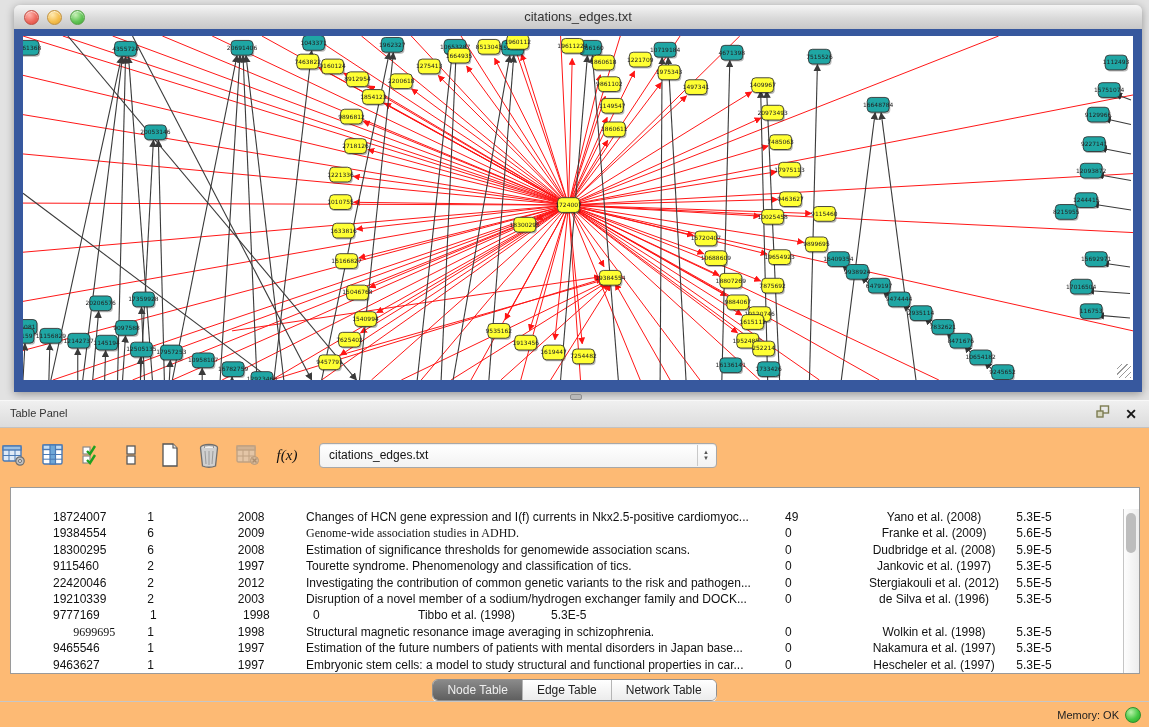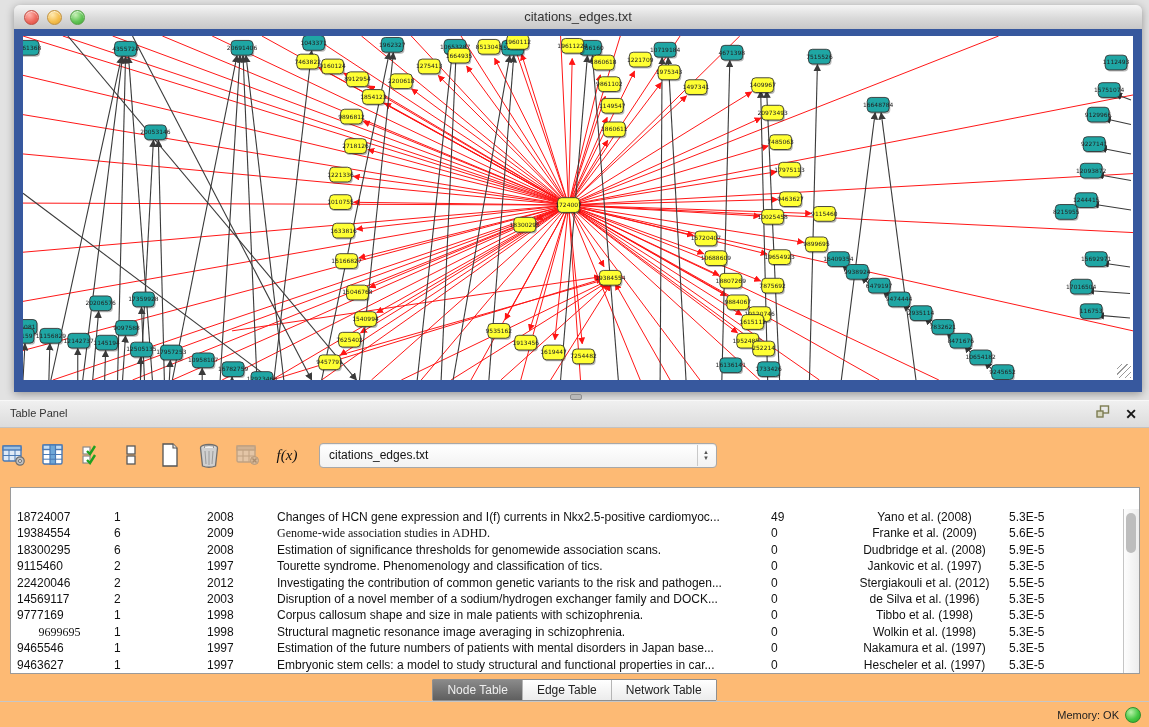--- a/index.html
+++ b/index.html
@@ -36,28 +36,28 @@
   .tb-icon{width:26px;height:26px;display:flex;align-items:center;justify-content:center;}
   .fx{font-family:"Liberation Serif",serif;font-style:italic;font-size:15px;color:#111;}
   .tbl-select{width:396px;height:23px;background:linear-gradient(#ffffff,#f2f2f2);border:1px solid #a8a8a8;border-radius:4px;display:flex;align-items:center;position:relative;box-shadow:inset 0 1px 1px rgba(0,0,0,.08);margin-left:6px;}
   .tbl-select .val{font-size:12px;color:#111;padding-left:9px;}
   .tbl-select .spin{position:absolute;right:2px;top:1px;bottom:1px;width:16px;border-left:1px solid #c9c9c9;display:flex;flex-direction:column;align-items:center;justify-content:center;color:#555;font-size:6px;line-height:6px;}
 
   .table-wrap{position:absolute;left:10px;top:86px;width:1130px;height:187px;background:#fff;border:1px solid #9a9a9a;box-sizing:border-box;}
   .thead{display:flex;height:21px;background:linear-gradient(#e3f0f9,#c7e0f0);border-bottom:1px solid #9db9ca;box-sizing:border-box;}
   .th{font-size:12px;color:#1c1c1c;text-align:center;line-height:20px;border-right:1px solid #9db9ca;box-sizing:border-box;overflow:hidden;white-space:nowrap;}
   .sort-glyph{font-size:9px;color:#123;margin-right:3px;}
-  .tbody{position:absolute;left:0;top:21px;right:15px;bottom:0;overflow:hidden;}
+  .tbody{position:absolute;left:0;top:21px;right:15px;bottom:0;overflow:hidden;padding-left:36px;}
   .tr{display:flex;height:16.4px;}
   .td{font-size:12px;color:#111;line-height:16.4px;white-space:nowrap;overflow:hidden;box-sizing:border-box;padding:0 6px;}
   .vscroll{position:absolute;right:0;top:21px;bottom:0;width:15px;background:linear-gradient(90deg,#fdfdfd,#ededed);border-left:1px solid #c5c5c5;}
   .vscroll .thumb{position:absolute;left:2px;top:4px;width:10px;height:40px;background:#bdbdbd;border-radius:6px;}
 
   .tabbar{position:absolute;left:0;top:278px;width:100%;display:flex;justify-content:center;}
-  .seg{display:flex;border:1px solid #8f8f8f;border-radius:1px;overflow:hidden;background:#fff;box-shadow:0 1px 0 rgba(255,255,255,.8);}
+  .seg{display:flex;border:1px solid #8f8f8f;border-radius:6px;overflow:hidden;background:#fff;box-shadow:0 1px 0 rgba(255,255,255,.8);}
   .seg .tab{font-size:12px;padding:3px 14px;color:#222;background:linear-gradient(#ffffff,#ececec);border-right:1px solid #b5b5b5;cursor:default;}
   .seg .tab:last-child{border-right:none;}
   .seg .tab.active{background:linear-gradient(#8a8a8a,#5f5f5f);color:#efefef;}
 
   .statusbar{position:absolute;left:0;bottom:0;width:100%;height:26px;border-top:1px solid #c6c6c6;}
   .mem{position:absolute;right:30px;top:7px;font-size:11px;color:#222;}
   .memdot{position:absolute;right:8px;top:5px;width:14px;height:14px;border-radius:50%;border:1px solid #2f8f2f;background:radial-gradient(circle at 35% 30%,#b9f0a9,#45c944 55%,#27a227);}
 </style>
 </head>
 <body>
@@ -877,33 +877,32 @@
           <div class="tr">
             <div class="td" style="width: 97px; text-align: left;">22420046</div>
             <div class="td" style="width: 93px; text-align: left;">2</div>
             <div class="td" style="width: 70px; text-align: left;">2012</div>
             <div class="td" style="width: 494px; text-align: left;">Investigating the contribution of common genetic variants to the risk and pathogen...</div>
             <div class="td" style="width: 81px; text-align: left;">0</div>
             <div class="td" style="width: 157px; text-align: center;">Stergiakouli et al. (2012)</div>
             <div class="td" style="width: 117px; text-align: left;">5.5E-5</div>
           </div>
           <div class="tr">
-            <div class="td" style="width: 97px; text-align: left;">14569117</div>
+            <div class="td" style="width: 97px; text-align: left;">19210339</div>
             <div class="td" style="width: 93px; text-align: left;">2</div>
             <div class="td" style="width: 70px; text-align: left;">2003</div>
             <div class="td" style="width: 494px; text-align: left;">Disruption of a novel member of a sodium/hydrogen exchanger family and DOCK...</div>
             <div class="td" style="width: 81px; text-align: left;">0</div>
             <div class="td" style="width: 157px; text-align: center;">de Silva et al. (1996)</div>
             <div class="td" style="width: 117px; text-align: left;">5.3E-5</div>
           </div>
           <div class="tr">
             <div class="td" style="width: 97px; text-align: left;">9777169</div>
             <div class="td" style="width: 93px; text-align: left;">1</div>
             <div class="td" style="width: 70px; text-align: left;">1998</div>
-            <div class="td" style="width: 494px; text-align: left;">Corpus callosum shape and size in male patients with schizophrenia.</div>
             <div class="td" style="width: 81px; text-align: left;">0</div>
             <div class="td" style="width: 157px; text-align: center;">Tibbo et al. (1998)</div>
             <div class="td" style="width: 117px; text-align: left;">5.3E-5</div>
           </div>
           <div class="tr">
             <div class="td" style="width: 97px; text-align: center; font-family: Liberation Serif, serif;">9699695</div>
             <div class="td" style="width: 93px; text-align: left;">1</div>
             <div class="td" style="width: 70px; text-align: left;">1998</div>
             <div class="td" style="width: 494px; text-align: left;">Structural magnetic resonance image averaging in schizophrenia.</div>
             <div class="td" style="width: 81px; text-align: left;">0</div>

